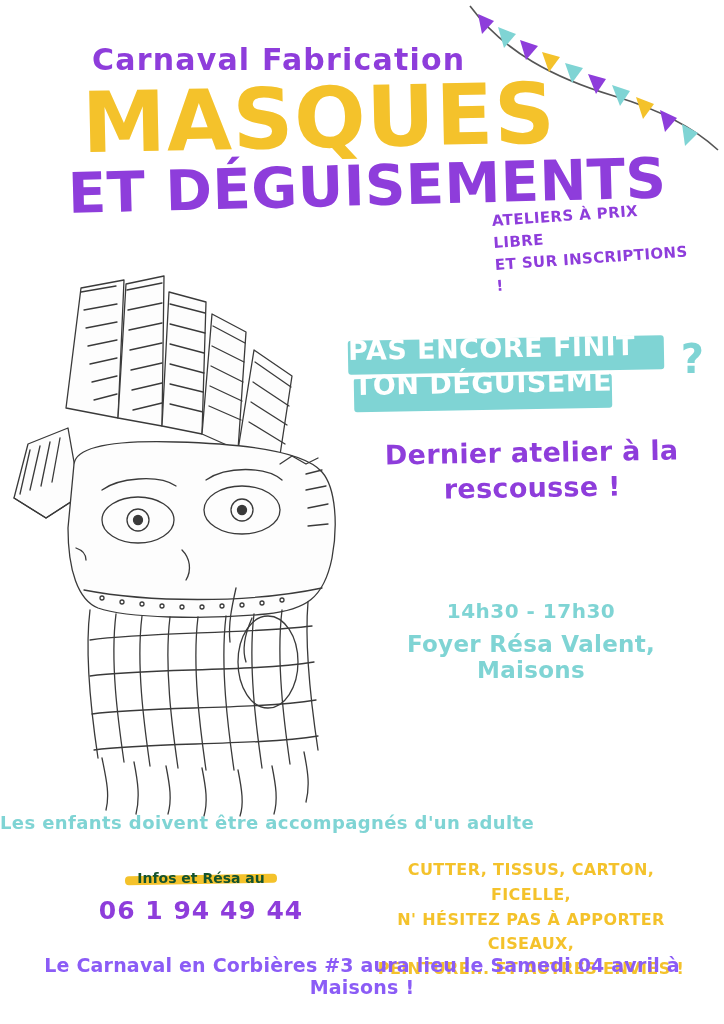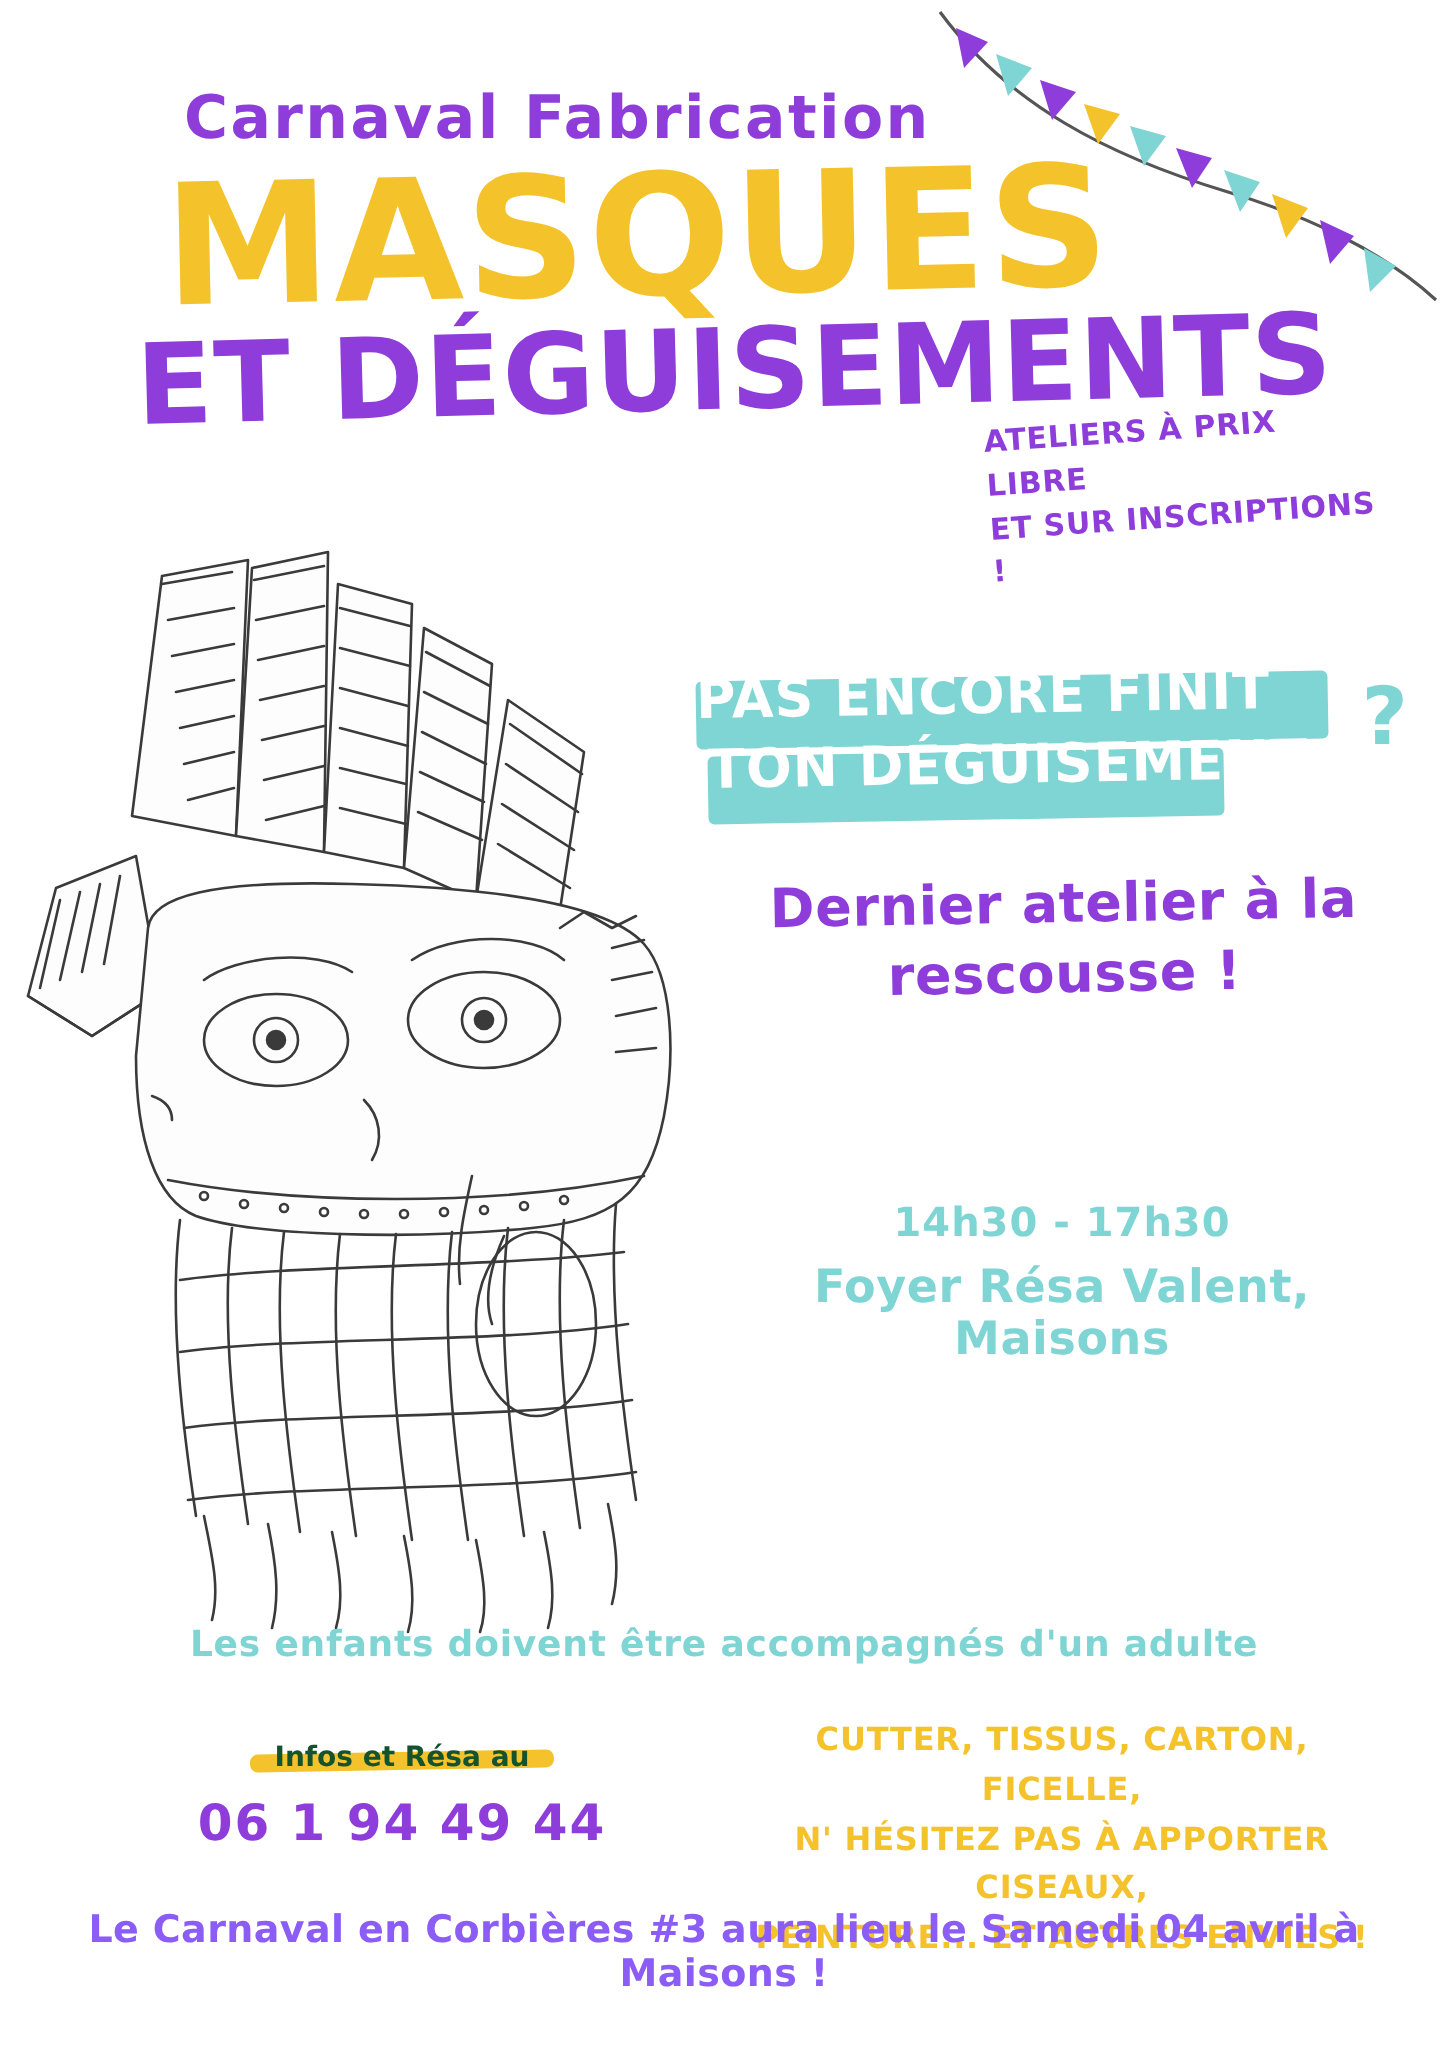--- a/index.html
+++ b/index.html
@@ -198,21 +198,21 @@
     color: #7fd4d4;
     letter-spacing: 0.3px;
   }
 
   
   .adult-note {
     position: absolute;
     left: 0;
     top: 812px;
     width: 724px;
-    text-align: center;
+    text-align: left;
     font-family: "DejaVu Sans", sans-serif;
     font-weight: bold;
     font-size: 18px;
     color: #7fd4d4;
     letter-spacing: 0.4px;
   }
 
   
   .infos {
     position: absolute;

